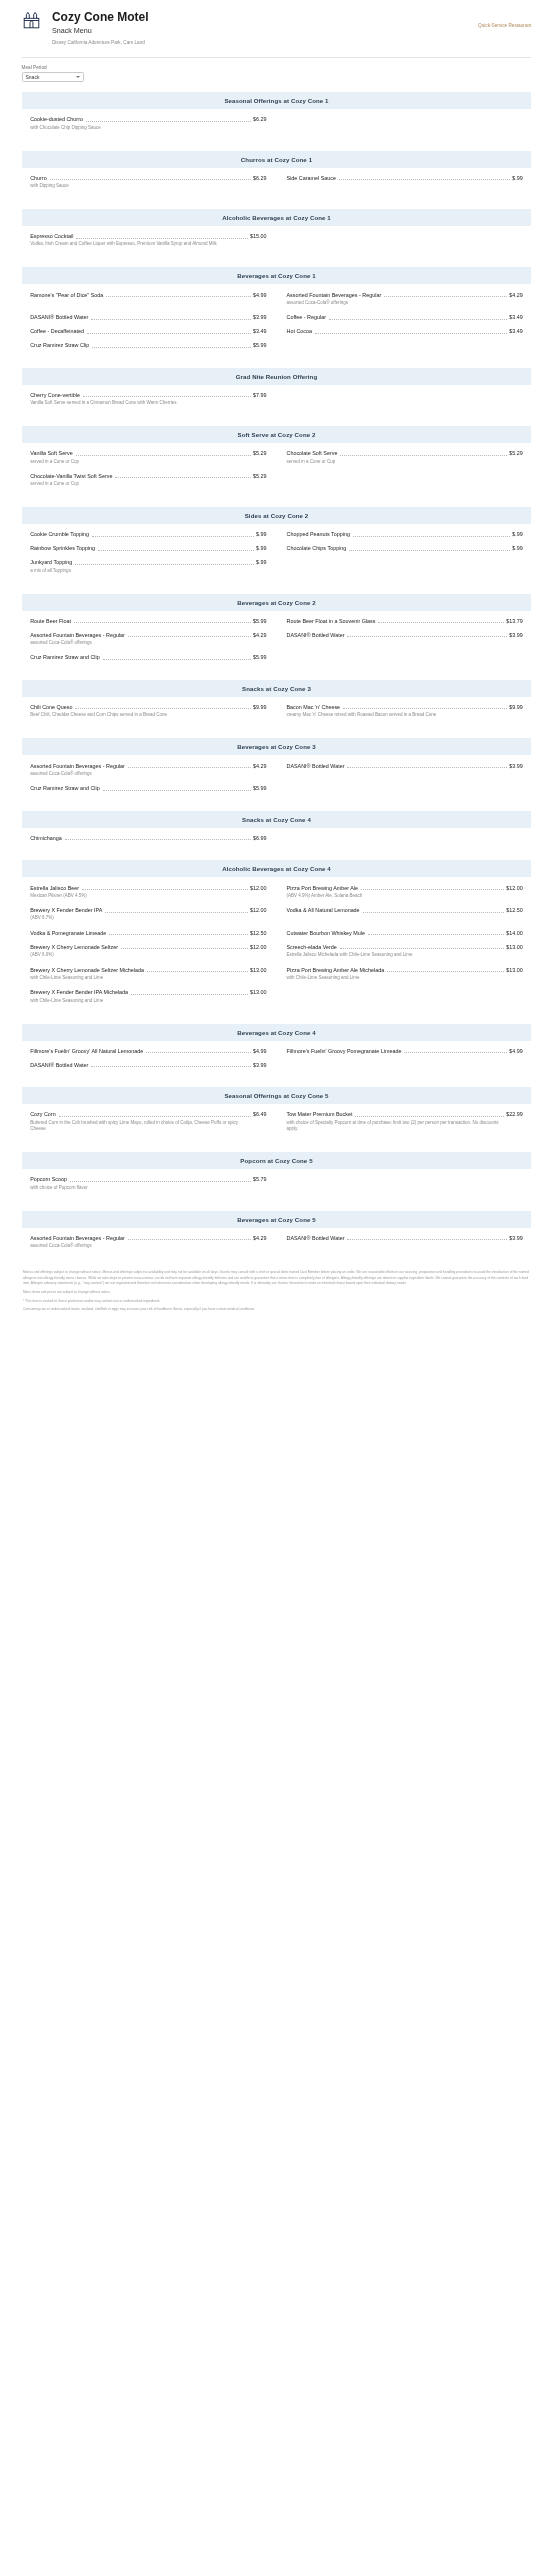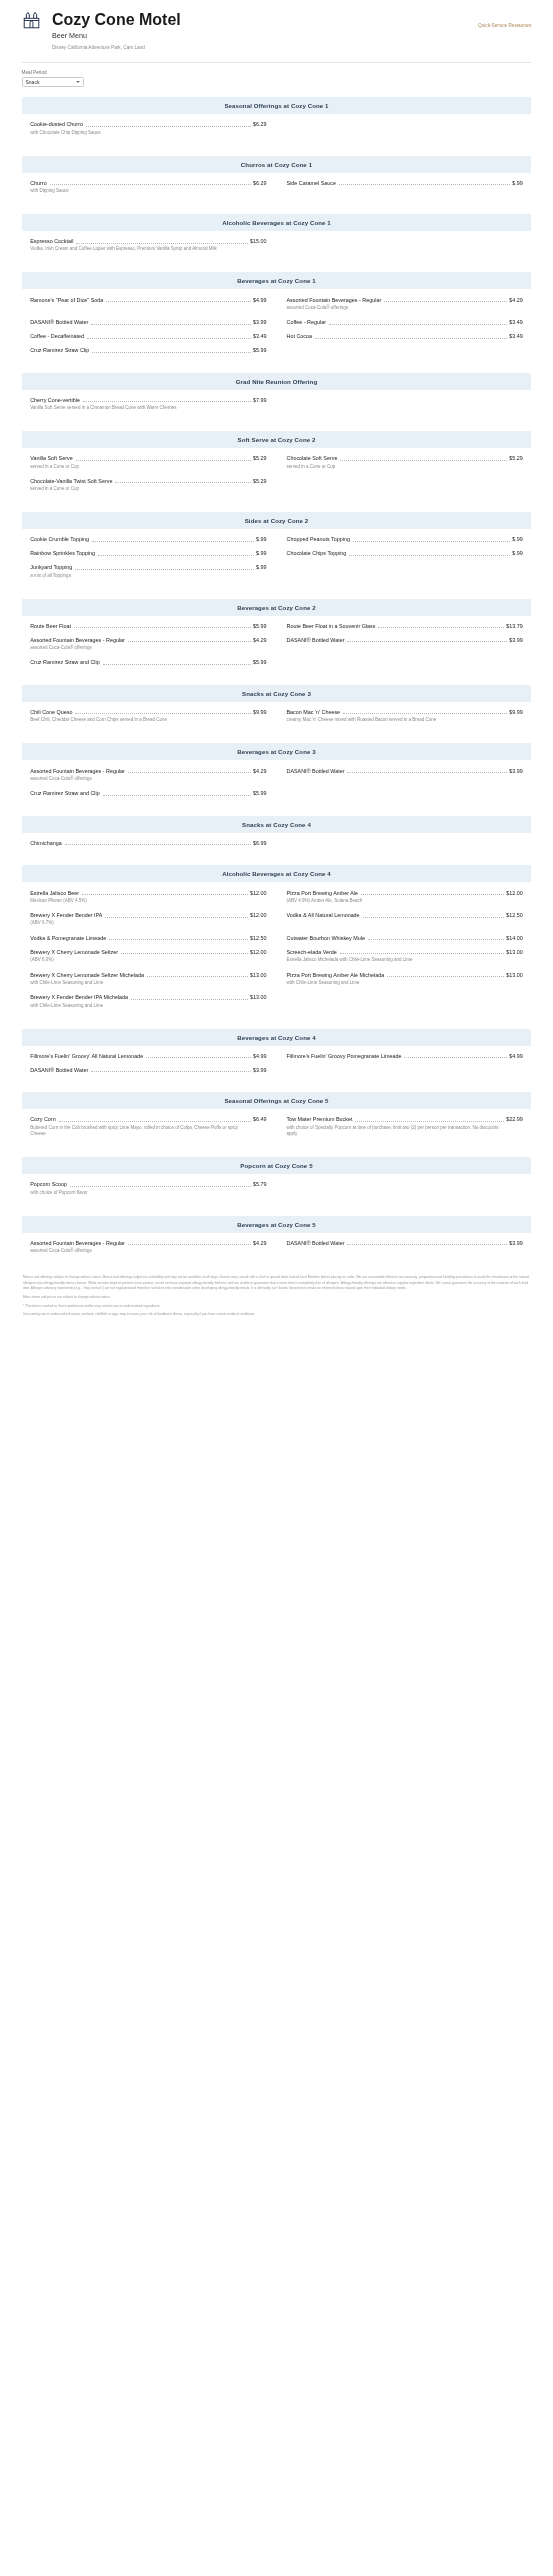--- a/index.html
+++ b/index.html
@@ -11,21 +11,21 @@
     color: #2b2b2b;
     -webkit-font-smoothing: antialiased;
   }
   .page { width: 553px; padding: 0 21.6px 7.2px 21.6px; }
 
   
   .header { display:flex; align-items:flex-start; padding: 10px 0 4.3px 0; }
   .logo-wrap { width: 24.5px; flex: 0 0 24.5px; padding-top: 1.4px; }
   .castle { display:block; }
   .head-text { flex: 1 1 auto; padding-left: 5.8px; }
-  .restaurant-name { font-size: 16px; font-weight: bold; color:#1a1a1a; line-height: 1.25; }
+  .restaurant-name { font-size: 12px; font-weight: bold; color:#1a1a1a; line-height: 1.25; }
   .menu-name { font-size: 7.2px; color:#333; margin-top: 1.4px; }
   .location { font-size: 4.7px; color:#8a8a8a; margin-top: 5px; }
   .head-right { flex: 0 0 auto; text-align: right; padding-top: 13px; }
   .service-type { font-size: 4.7px; color:#b08a5a; }
 
   .hr { border:0; border-top:0.7px solid #e3e3e3; margin: 7.2px 0 0 0; }
 
   
   .mealperiod { margin: 7.2px 0 10px 0; }
   .mp-label { font-size: 4.7px; color:#707070; margin-bottom: 2.2px; }
@@ -70,21 +70,21 @@
           <rect x="3" y="10" width="20" height="13"></rect>
           <path d="M6 10 V5 l2-3 2 3 v5"></path>
           <path d="M16 10 V5 l2-3 2 3 v5"></path>
           <path d="M11 23 v-7 a2 2 0 0 1 4 0 v7"></path>
           <path d="M3 13 h20"></path>
         </g>
       </svg>
     </div>
     <div class="head-text">
       <div class="restaurant-name">Cozy Cone Motel</div>
-      <div class="menu-name">Beer Menu</div>
+      <div class="menu-name">Snack Menu</div>
       <div class="location">Disney California Adventure Park, Cars Land</div>
     </div>
     <div class="head-right">
       <div class="service-type">Quick-Service Restaurant</div>
     </div>
   </div>
   <hr class="hr">
 
   <div class="mealperiod">
     <div class="mp-label">Meal Period</div>

